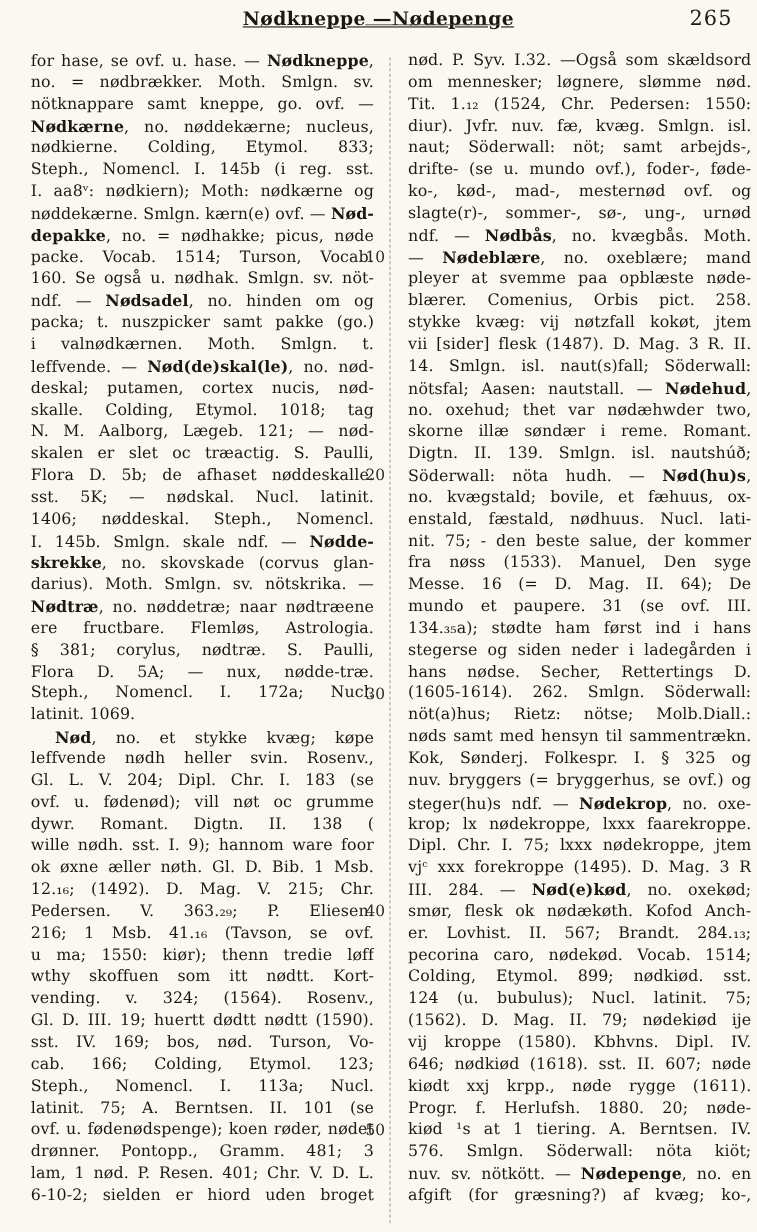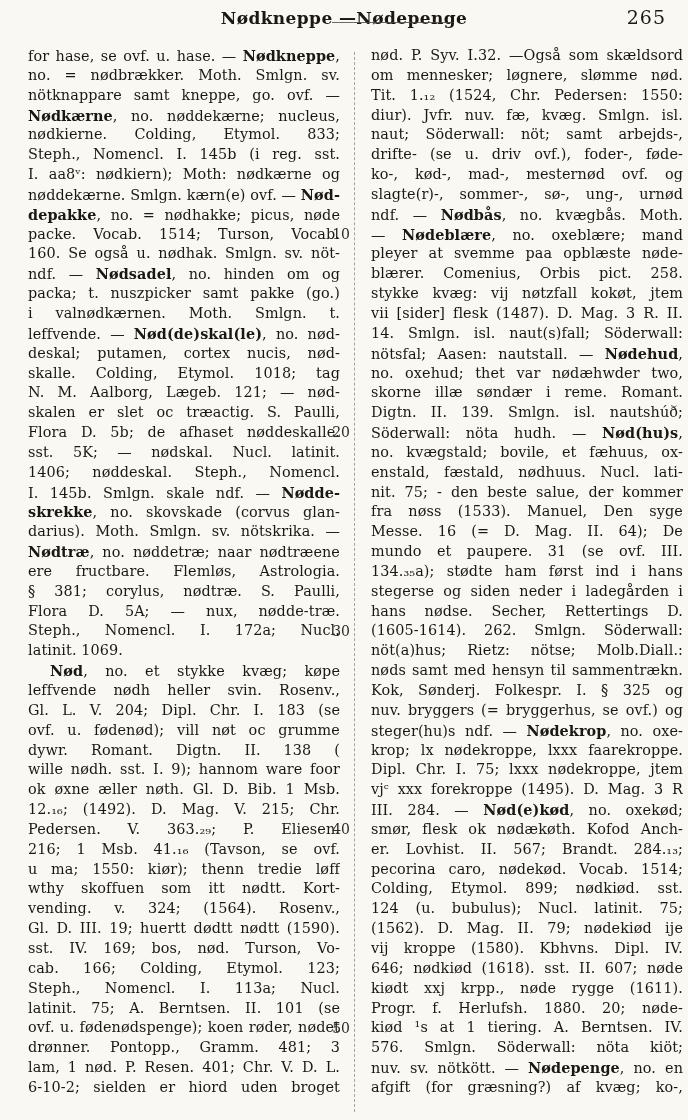--- a/index.html
+++ b/index.html
@@ -14,20 +14,21 @@
     position: relative;
     width: 688px; height: 1120px;
     background: #faf8f2;
   }
   .running-head {
     position: absolute; top: 8px; left: 0; width: 688px;
     text-align: center;
     font-weight: bold;
     font-size: 17px;
     letter-spacing: 0.4px;
+    text-decoration: underline;
   }
   .page-number {
     position: absolute; top: 6px; right: 22px;
     font-size: 19px;
     letter-spacing: 1px;
   }
   .head-rule-artifact {
     position: absolute; top: 22px; left: 332px;
     width: 122px; height: 1px;
     background: #4a463d;
@@ -146,21 +147,21 @@
         <div class="gnum" style="top: 575.65px;">30</div>
         <div class="gnum" style="top: 774.15px;">40</div>
         <div class="gnum" style="top: 972.65px;">50</div>
       </div>
     <div class="col right" id="col-right">
         <div class="line"><span>nød. P. Syv. I.32. —Også som skældsord</span></div>
         <div class="line"><span>om mennesker; løgnere, slømme nød.</span></div>
         <div class="line"><span>Tit. 1.₁₂ (1524, Chr. Pedersen: 1550:</span></div>
         <div class="line"><span>diur). Jvfr. nuv. fæ, kvæg. Smlgn. isl.</span></div>
         <div class="line"><span>naut; Söderwall: nöt; samt arbejds-,</span></div>
-        <div class="line"><span>drifte- (se u. driv ovf.), foder-, føde-</span></div>
+        <div class="line"><span>drifte- (se u. mundo ovf.), foder-, føde-</span></div>
         <div class="line"><span>ko-, kød-, mad-, mesternød ovf. og</span></div>
         <div class="line"><span>slagte(r)-, sommer-, sø-, ung-, urnød</span></div>
         <div class="line"><span>ndf. — </span><span class="bold">Nødbås</span><span>, no. kvægbås. Moth.</span></div>
         <div class="line"><span>— </span><span class="bold">Nødeblære</span><span>, no. oxeblære; mand</span></div>
         <div class="line"><span>pleyer at svemme paa opblæste nøde-</span></div>
         <div class="line"><span>blærer. Comenius, Orbis pict. 258.</span></div>
         <div class="line"><span>stykke kvæg: vij nøtzfall kokøt, jtem</span></div>
         <div class="line"><span>vii [sider] flesk (1487). D. Mag. 3 R. II.</span></div>
         <div class="line"><span>14. Smlgn. isl. naut(s)fall; Söderwall:</span></div>
         <div class="line"><span>nötsfal; Aasen: nautstall. — </span><span class="bold">Nødehud</span><span>,</span></div>

